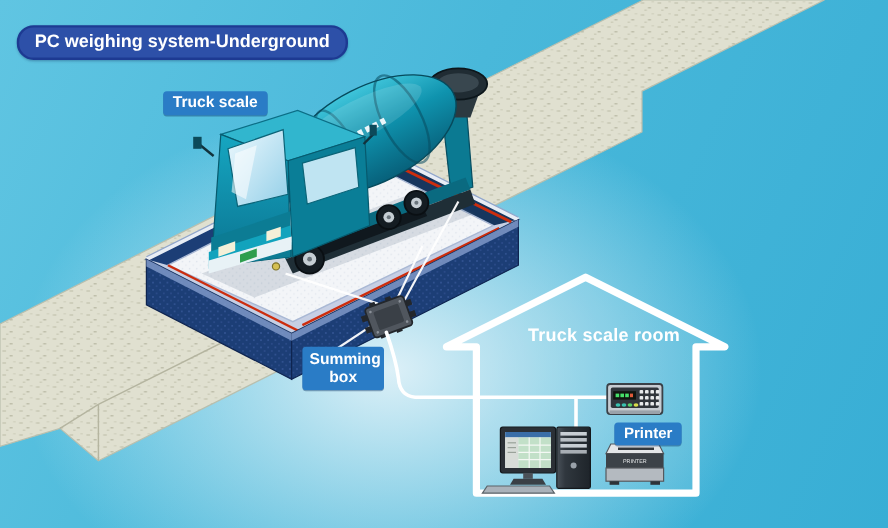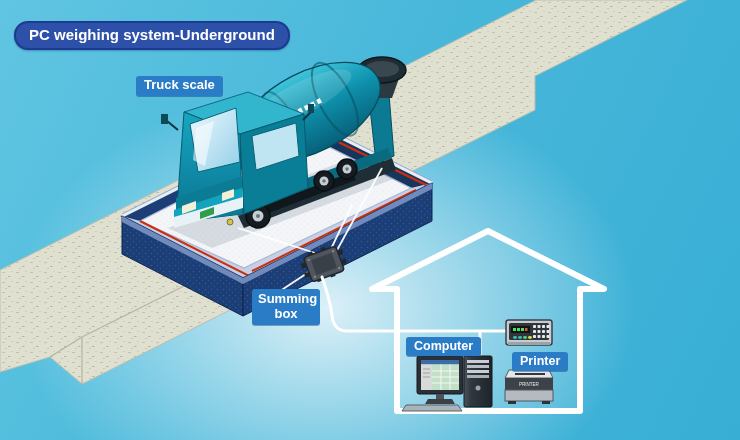--- a/index.html
+++ b/index.html
@@ -260,15 +260,15 @@
     <text x="529" y="386" font-size="4.5" fill="#e8eaec" text-anchor="middle" font-family="Liberation Sans, sans-serif">PRINTER</text>
     <rect x="505" y="390" width="48" height="11" fill="#b4bac0" stroke="#55595e" stroke-width="1"></rect>
     <rect x="508" y="401" width="8" height="3" fill="#2e3338"></rect>
     <rect x="542" y="401" width="8" height="3" fill="#2e3338"></rect>
   </g>
 </svg>
 
 <div id="title-pill">PC weighing system-Underground</div>
 <div class="lbl" id="lbl-summing">Summing box</div>
 <div class="lbl" id="lbl-truck-scale">Truck scale</div>
-<div class="lbl" id="lbl-computer">Computer</div>
+<div id="room-name">Truck scale room</div>
 <div class="lbl" id="lbl-printer">Printer</div>
 </div>
 
 </body></html>

